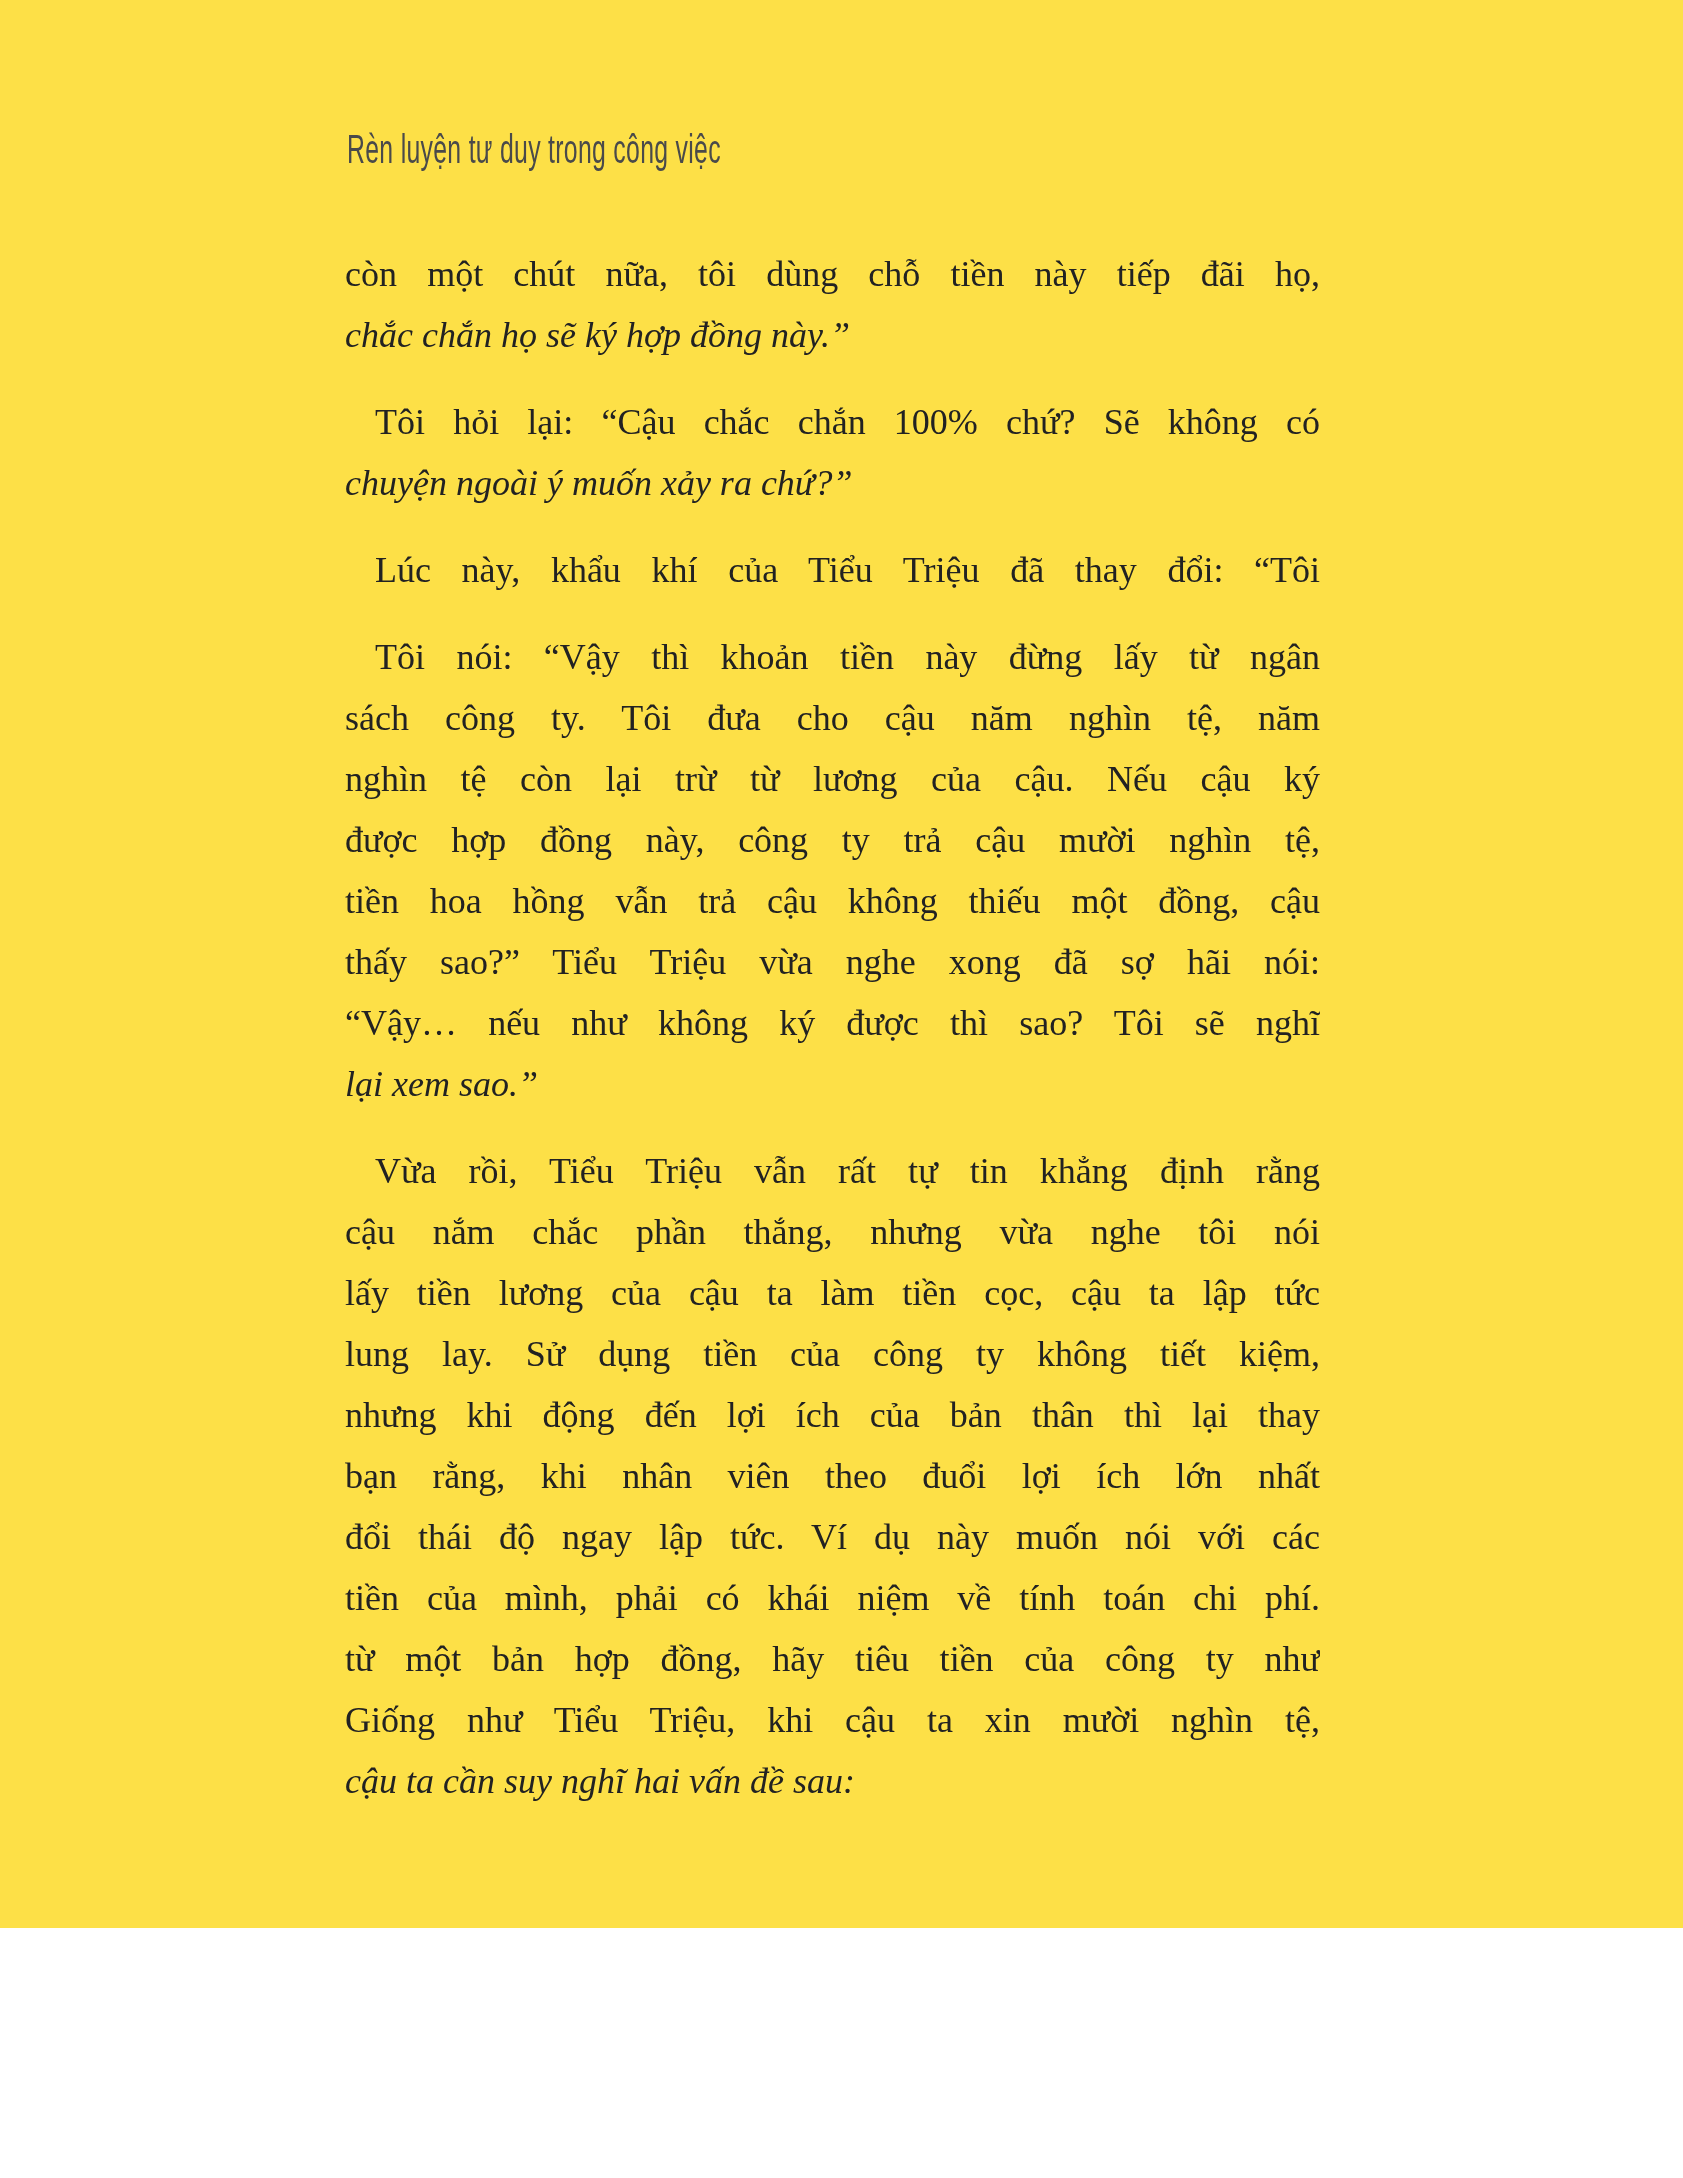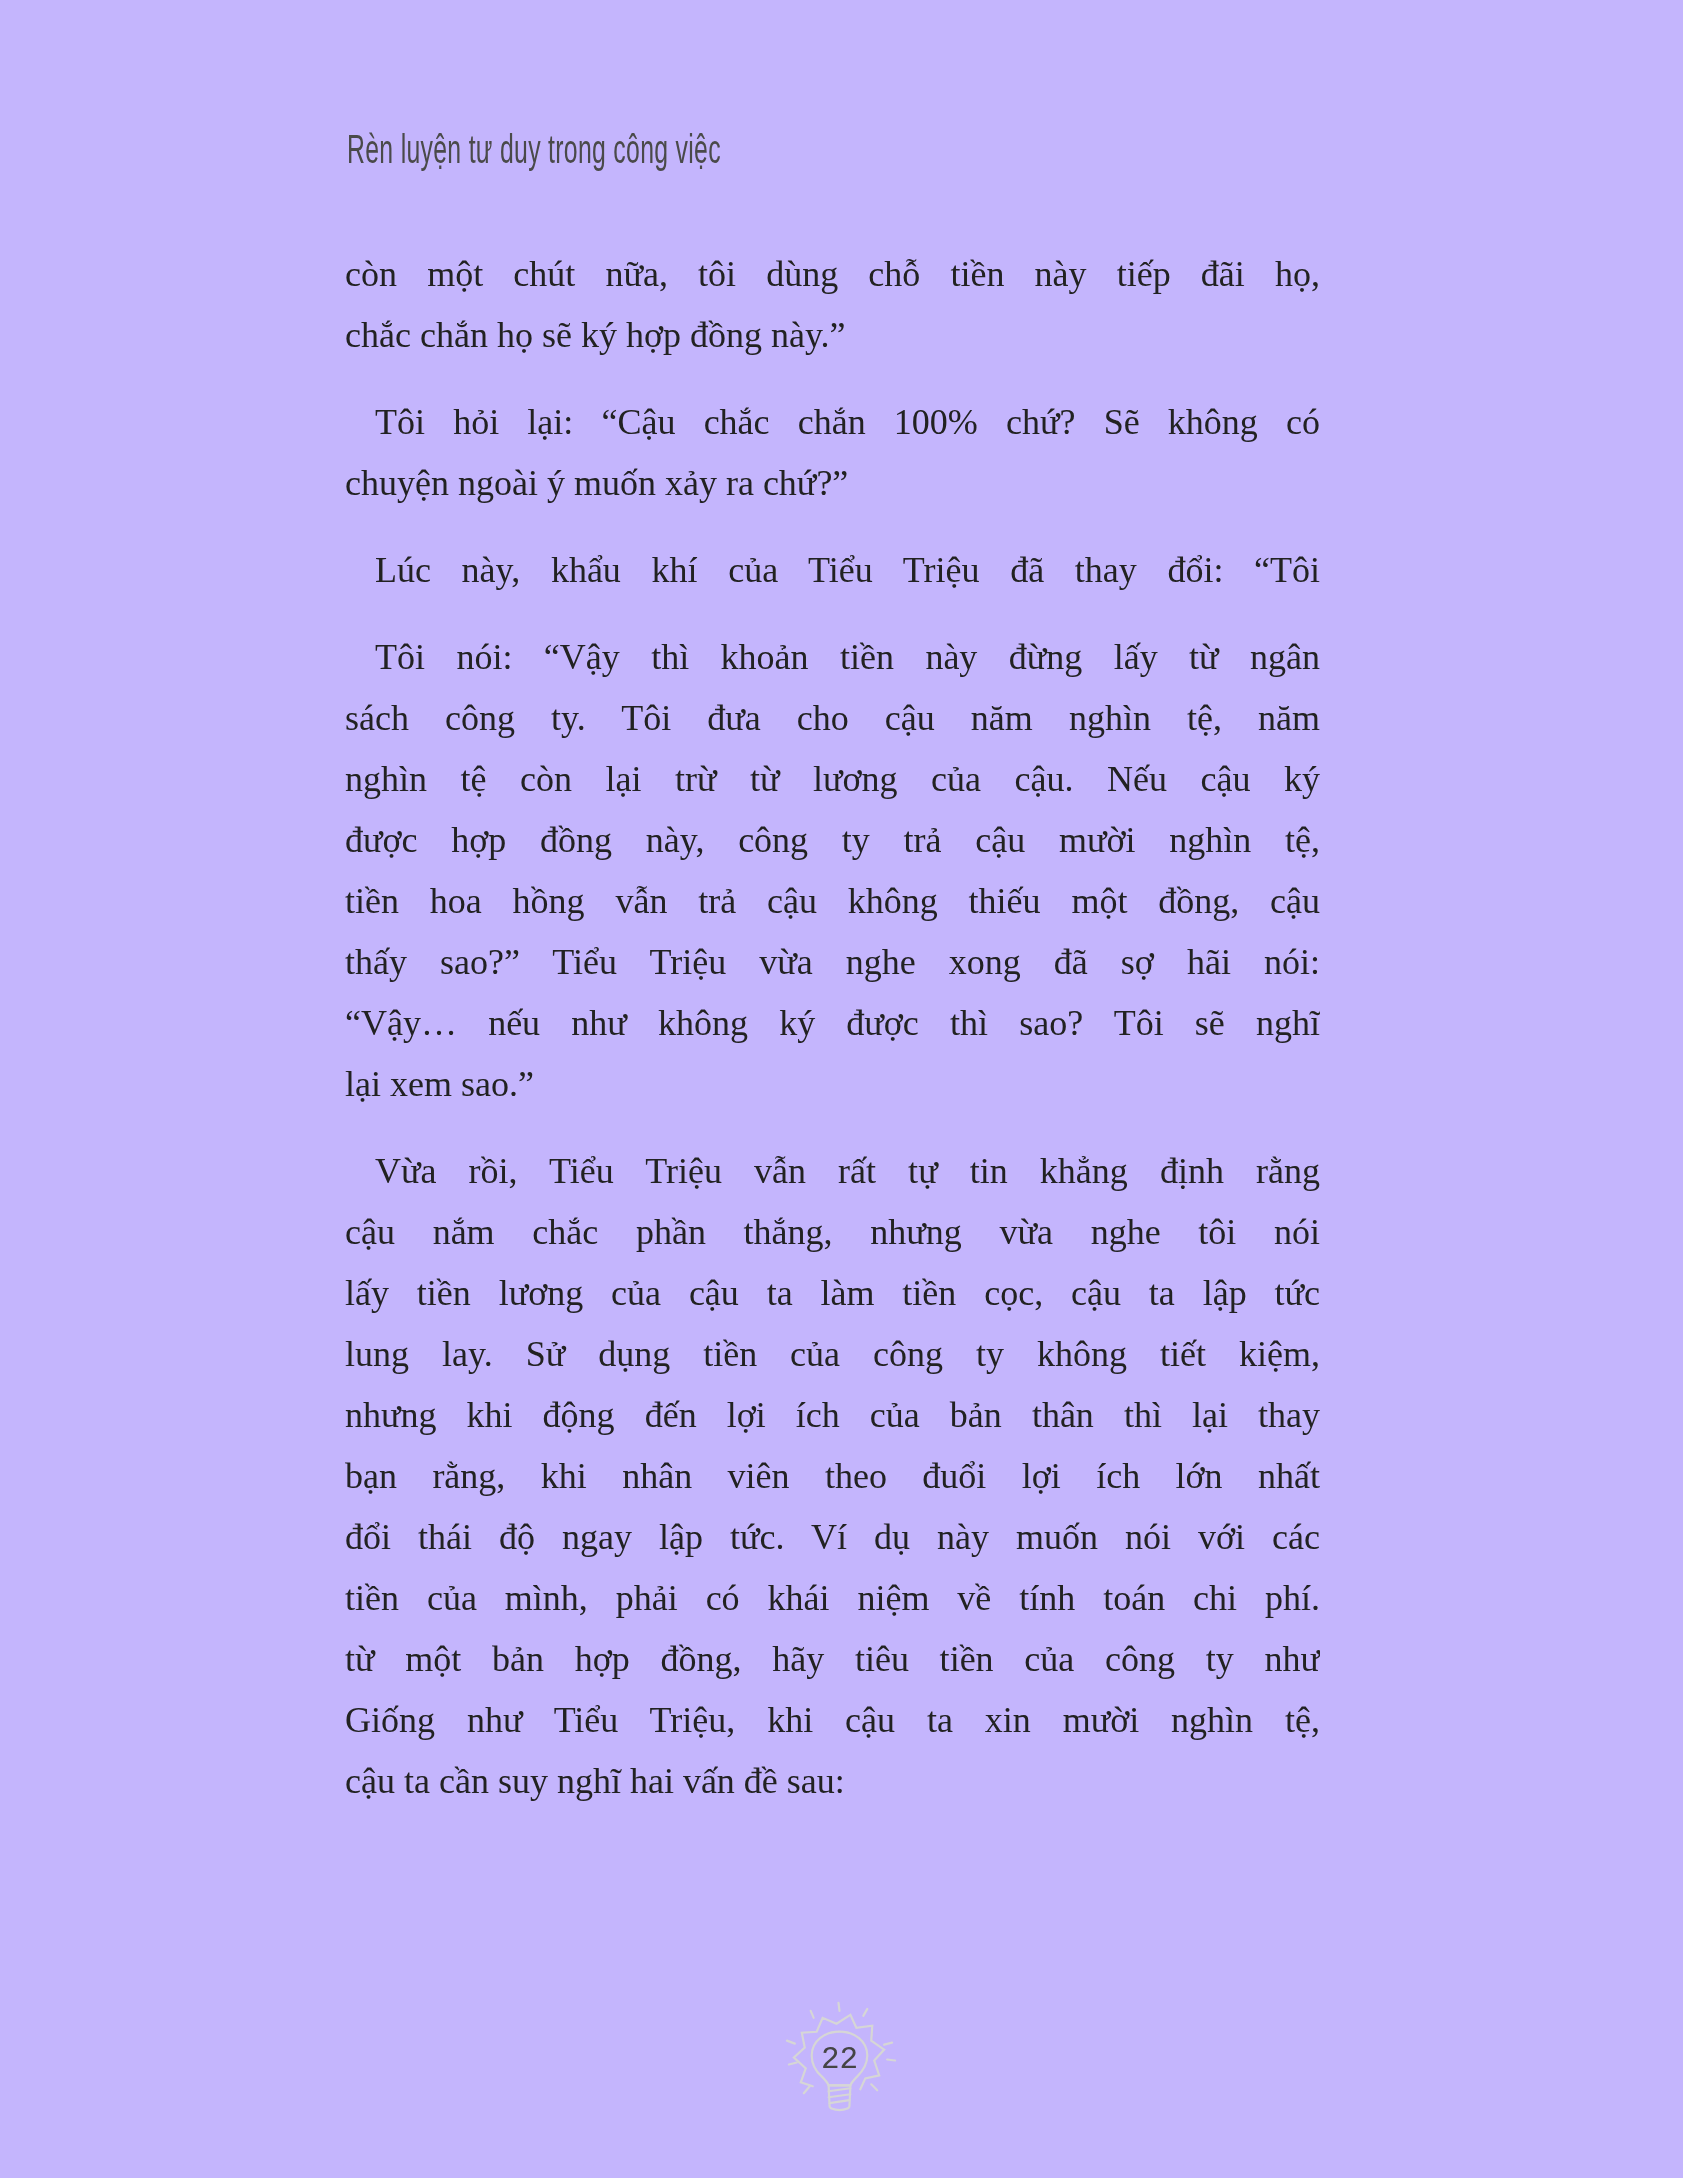--- a/index.html
+++ b/index.html
@@ -3,22 +3,22 @@
 <meta charset="utf-8">
 <style>
   html, body {
     margin: 0;
     padding: 0;
     background: #ffffff;
   }
   .page {
     position: relative;
     width: 1683px;
-    height: 2178px;
-    background: #c4b5fd;
+    height: 1928px;
+    background: #fde047;
     overflow: hidden;
     font-family: "Liberation Serif", serif;
   }
   .running-header {
     position: absolute;
     left: 347px;
     top: 127px;
     font-family: "Liberation Sans", sans-serif;
     font-size: 40px;
     color: #4a4a4a;
@@ -45,20 +45,21 @@
     height: 61px;
     line-height: 61px;
     text-align: justify;
     text-align-last: justify;
     overflow: hidden;
     white-space: nowrap;
   }
   .line.last {
     text-align: left;
     text-align-last: auto;
+    font-style: italic;
   }
   .line.indent {
     text-indent: 30px;
   }
   .footer-ornament {
     position: absolute;
     left: 775px;
     top: 1995px;
     width: 129px;
     height: 149px;

